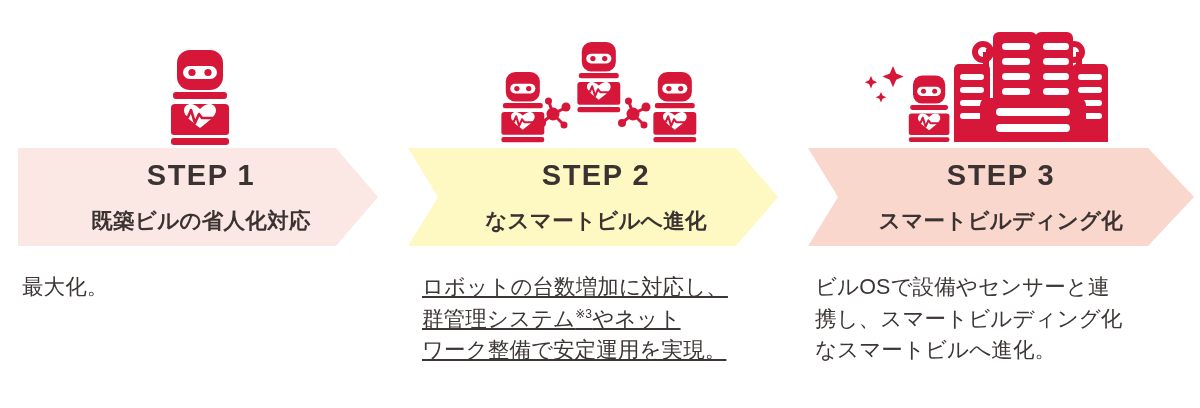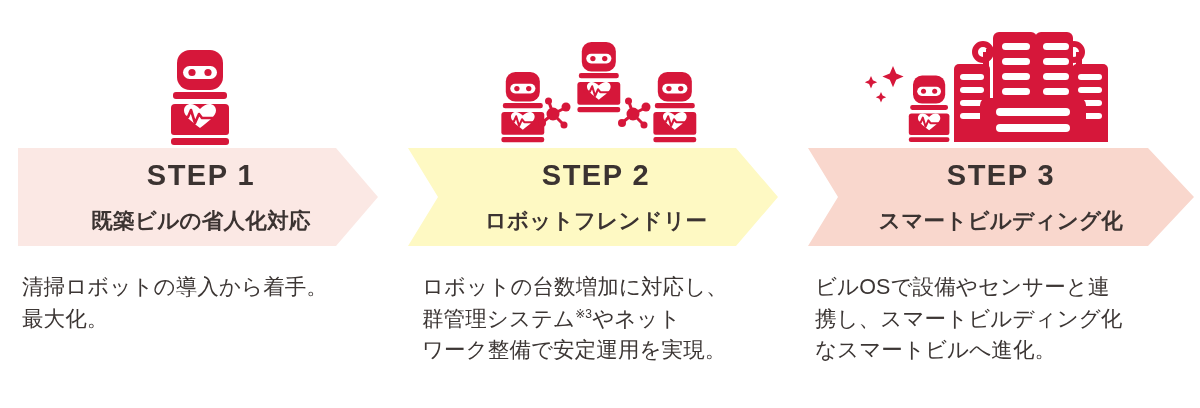--- a/index.html
+++ b/index.html
@@ -100,21 +100,21 @@
   .body-copy {
     position: absolute;
     top: 272px;
     left: 22px;
     right: 18px;
     font-size: 21.5px;
     line-height: 1.47;
     color: #3c3634;
     letter-spacing: 0.1px;
   }
-  .step-col:nth-child(2) .body-copy { left: 22px; }
+  .step-col:nth-child(2) .body-copy { left: 22px; text-decoration: underline; }
   .step-col:nth-child(3) .body-copy { left: 15px; }
   .sup {
     font-size: 12px;
     vertical-align: super;
     line-height: 0;
   }
 
   svg { display: block; }
 </style>
 </head>
@@ -139,21 +139,20 @@
           <path d="M24 75 h7 l3 -7 l4 13 l4 -9 l3 4 h12" fill="none" stroke="#D6173A" stroke-width="2.6" stroke-linejoin="round" stroke-linecap="round"></path>
         </svg>
       </div>
 
       <div class="banner banner-1">
         <div class="step-title">STEP 1</div>
         <div class="step-sub">既築ビルの省人化対応</div>
       </div>
 
       <div class="body-copy">
-        <div>清掃ロボットの導入から着手。</div>
         <div>最大化。</div>
       </div>
     </div>
 
     <div class="step-col">
       <div class="icon-area">
         <svg width="230" height="110" viewBox="0 0 230 110">
 
           <g transform="translate(6,30) scale(0.74)">
             <g fill="#D6173A">
@@ -218,21 +217,21 @@
             <circle cx="137" cy="87" r="4" stroke="none"></circle>
             <circle cx="161" cy="71" r="4.5" stroke="none"></circle>
             <circle cx="143.5" cy="65" r="3.5" stroke="none"></circle>
             <circle cx="159" cy="89" r="3.5" stroke="none"></circle>
           </g>
         </svg>
       </div>
 
       <div class="banner banner-2">
         <div class="step-title">STEP 2</div>
-        <div class="step-sub">ロボットフレンドリー</div>
+        <div class="step-sub">なスマートビルへ進化</div>
       </div>
 
       <div class="body-copy">
         <div>ロボットの台数増加に対応し、</div>
         <div><span>群管理システム</span><span class="sup">※3</span><span>やネット</span></div>
         <div>ワーク整備で安定運用を実現。</div>
       </div>
     </div>
 
     <div class="step-col">

